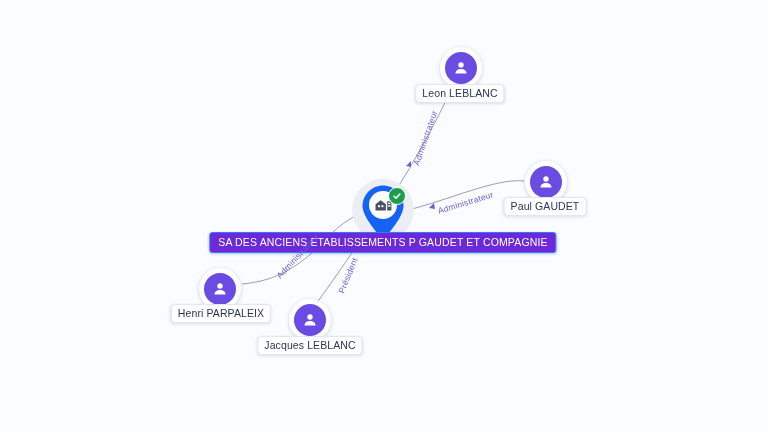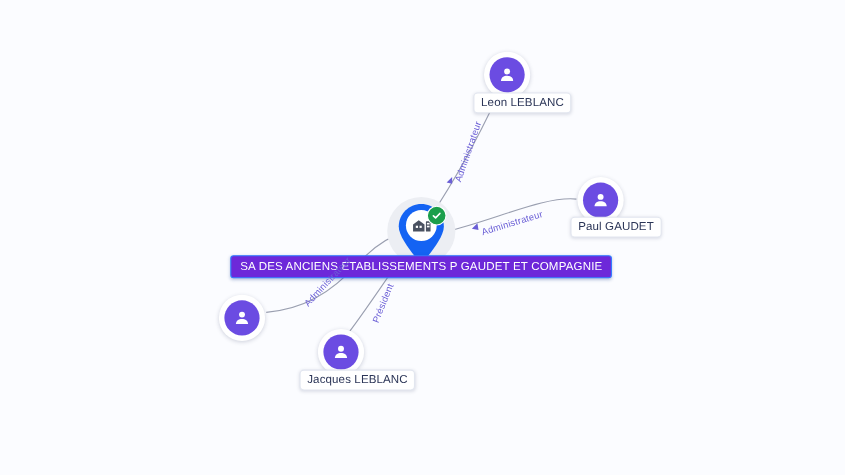--- a/index.html
+++ b/index.html
@@ -71,21 +71,20 @@
     background: #ffffff;
     border: 1px solid #e2e6ef;
     border-radius: 4px;
     padding: 2px 6px 3px 6px;
     font-size: 10.5px;
     line-height: 12px;
     color: #2b3557;
     white-space: nowrap;
     box-shadow: 0 1px 3px rgba(40, 50, 90, 0.14);
     letter-spacing: 0.1px;
-    margin-left: 15px;
   }
 
   
   #company-node {
     position: absolute;
     width: 62px;
     height: 62px;
     transform: translate(-50%, -50%);
   }
   .company-halo {
@@ -201,20 +200,21 @@
 
   <div class="person-node" style="left:220px; top:289px;">
     <div class="person-halo"></div>
     <div class="person-disc">
       <svg width="18" height="18" viewBox="0 0 24 24" fill="#ffffff">
         <circle cx="12" cy="8" r="3.6"></circle>
         <path d="M4.6 19.4c0-4 3.3-6.2 7.4-6.2s7.4 2.2 7.4 6.2z"></path>
       </svg>
     </div>
   </div>
+  <div class="person-label" style="left:221px; top:304px;">Henri PARPALEIX</div>
 
   <div class="person-node" style="left:310px; top:320px;">
     <div class="person-halo"></div>
     <div class="person-disc">
       <svg width="18" height="18" viewBox="0 0 24 24" fill="#ffffff">
         <circle cx="12" cy="8" r="3.6"></circle>
         <path d="M4.6 19.4c0-4 3.3-6.2 7.4-6.2s7.4 2.2 7.4 6.2z"></path>
       </svg>
     </div>
   </div>

